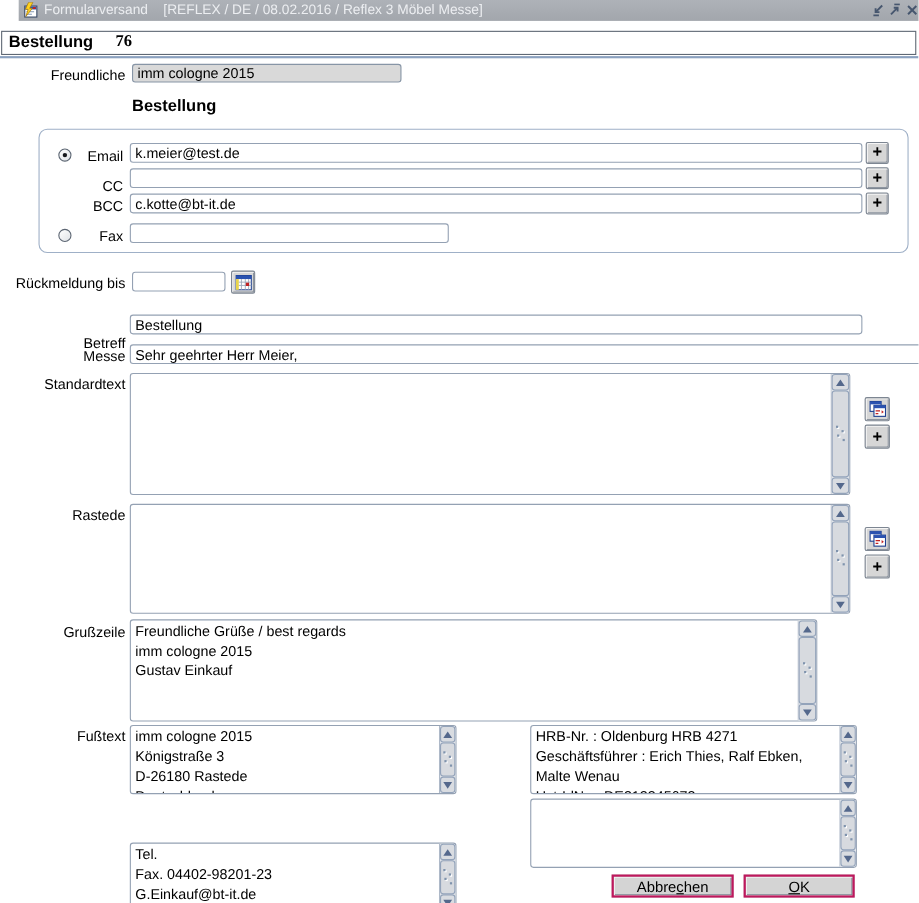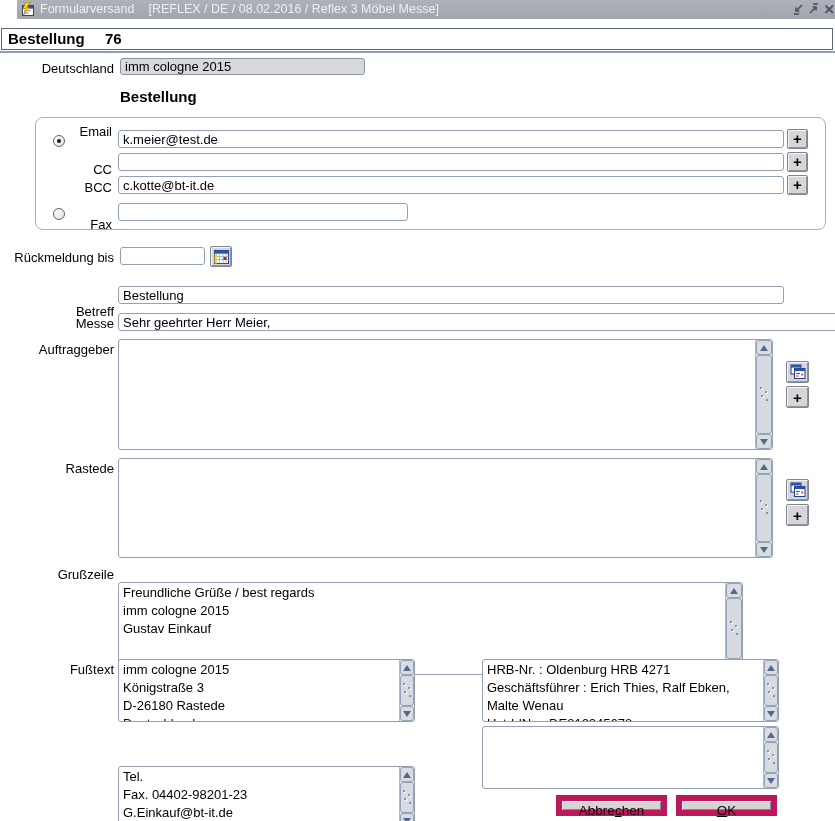--- a/index.html
+++ b/index.html
@@ -14,21 +14,21 @@
   .app-icon { position:absolute; left:3px; top:2px; width:15px; height:15px; }
   .win-title { position:absolute; left:23px; top:0; height:19px; line-height:19px;
     color:#eceef1; font-size:12.5px; white-space:nowrap; }
   .win-title .ctx { margin-left:14px; }
   .winctl { position:absolute; top:3px; width:13px; height:13px; cursor:default; }
   .ctl-min { right:38px; } .ctl-max { right:23px; } .ctl-close { right:7px; }
   
   .headerbox { position:absolute; left:1px; top:28px; width:832px; height:22px;
     border:1px solid #5f6874; background:#fff; }
   .headerbox .t1 { position:absolute; left:6px; top:1px; font-weight:bold; font-size:15px; }
-  .headerbox .t2 { position:absolute; left:103px; top:1px; font-weight:bold; font-size:15px; }
+  .headerbox .t2 { position:absolute; left:103px; top:1px; font-weight:bold; font-size:15px;font-family:Liberation Serif, serif; }
   .hdr-sep { position:absolute; left:0; top:51px; width:835px; height:2px; background:#8ba1bf; }
   
   .lbl { position:absolute; left:4px; width:110px; text-align:right; white-space:nowrap; }
   .glbl { position:absolute; left:40px; width:72px; text-align:right; }
   .inp { position:absolute; height:18px; border:1px solid #94a1b3; border-radius:3px;
     background:#fff; padding:0 4px; font-family:"Liberation Sans",sans-serif;
     font-size:13px; color:#000; outline:none; }
   .inp.dis { background:#d9d9d9; border-color:#8795a6; }
   .radio { position:absolute; width:12px; height:12px; border:1px solid #5b6572;
     border-radius:50%; background:linear-gradient(135deg,#ffffff,#dfe2e6); }
@@ -38,21 +38,21 @@
     border:1px solid #9fb0c7; border-radius:8px; }
   .pbtn { position:absolute; width:21px; height:20px; background:#d6d6d6;
     border:1px solid #7d8692; border-radius:2px; text-align:center;
     font-weight:bold; font-size:15px; line-height:17px;
     box-shadow:inset 1px 1px 0 #f5f5f5, inset -1px -1px 0 #8d95a0; cursor:default; }
   .tbtn { position:absolute; width:23px; height:22px; background:#d6d6d6;
     border:1px solid #7d8692; border-radius:2px;
     box-shadow:inset 1px 1px 0 #f5f5f5, inset -1px -1px 0 #8d95a0;
     display:flex; align-items:center; justify-content:center; cursor:default; }
   .tbtn.plus { font-weight:bold; font-size:15px; }
-  .btn { position:absolute; height:21px; background:#d4d4d4; border:6px solid #be185d;
+  .btn { position:absolute; height:21px; background:#d4d4d4; border:2px solid #be185d;
     box-shadow:inset 1px 1px 0 #f2f2f2, inset -1px -1px 0 #7e8793;
     text-align:center; line-height:19px; font-size:13.5px; cursor:default; }
   .btn u { text-decoration:underline; }
   
   .tawrap { position:absolute; border:1px solid #94a1b3; border-radius:3px; background:#fff; }
   .tawrap textarea { position:absolute; left:0; top:0; width:calc(100% - 18px);
     height:100%; border:none; resize:none; outline:none; overflow:hidden;
     font-family:"Liberation Sans",sans-serif; font-size:13px; line-height:18px;
     padding:1px 4px; background:transparent; }
   .tawrap.small textarea { width:calc(100% - 16px); }
@@ -108,63 +108,63 @@
     </g>
   </svg>
 </div>
 
 <div class="headerbox">
   <span class="t1">Bestellung</span>
   <span class="t2">76</span>
 </div>
 <div class="hdr-sep"></div>
 
-<span class="lbl" style="top:61px">Deutschland</span>
+<span class="lbl" style="top:61px">Freundliche</span>
 <input class="inp dis" style="left: 120px; top: 58px; width: 245px; height: 17px;" readonly="" value="imm cologne 2015">
 
 <div class="sec-head">Bestellung</div>
 
 <div class="groupbox"></div>
 
 <span class="radio sel" style="left:53px; top:135px"></span>
-<span class="glbl" style="top:124px">Email</span>
+<span class="glbl" style="top:134px">Email</span>
 <input class="inp" style="left: 118px; top: 130px; width: 666px;" value="k.meier@test.de">
 <div class="pbtn" style="left:787px; top:129px">+</div>
 
 <span class="glbl" style="top:162px">CC</span>
 <input class="inp" style="left: 118px; top: 153px; width: 666px;" value="">
 <div class="pbtn" style="left:787px; top:152px">+</div>
 
 <span class="glbl" style="top:180px">BCC</span>
 <input class="inp" style="left: 118px; top: 176px; width: 666px;" value="c.kotte@bt-it.de">
 <div class="pbtn" style="left:787px; top:175px">+</div>
 
 <span class="radio" style="left:53px; top:208px"></span>
-<span class="glbl" style="top:217px">Fax</span>
+<span class="glbl" style="top:207px">Fax</span>
 <input class="inp" style="left: 118px; top: 203px; width: 290px;" value="">
 
 <span class="lbl" style="top:250px">Rückmeldung bis</span>
 <input class="inp" style="left: 120px; top: 247px; width: 85px;" value="">
 <div class="tbtn" style="left:210px; top:246px; width:22px; height:21px">
   <svg width="15" height="14" viewBox="0 0 15 14">
     <rect x="0.5" y="0.5" width="14" height="13" fill="#fff" stroke="#1d3f8f"></rect>
     <rect x="0.5" y="0.5" width="14" height="3.2" fill="#2a52b0"></rect>
     <rect x="0.5" y="3.7" width="2.6" height="9.8" fill="#e8d44c"></rect>
     <path d="M5.5,3.7 V13.5 M9,3.7 V13.5 M12,3.7 V13.5 M3.1,6.5 H14.5 M3.1,9.5 H14.5" stroke="#9aa7b8" stroke-width="0.8" fill="none"></path>
     <rect x="9.5" y="7" width="3" height="3" fill="#c22222"></rect>
   </svg>
 </div>
 
 <span class="lbl" style="top:304px">Betreff</span>
 <input class="inp" style="left: 118px; top: 286px; width: 666px;" value="Bestellung">
 
 <span class="lbl" style="top:316px">Messe</span>
 <input class="inp" style="left: 118px; top: 313px; width: 755px;" value="Sehr geehrter Herr Meier,">
 
-<span class="lbl" style="top:342px">Auftraggeber</span>
+<span class="lbl" style="top:342px">Standardtext</span>
 <div class="tawrap" style="left:118px; top:339px; width:655px; height:111px">
   <textarea style=""></textarea>
   <div class="vscroll">
       <div class="sb-btn">
         <i class="tri up"></i>
       </div>
       <div class="sb-track">
         <div class="sb-thumb">
           <i class="grip"></i>
         </div>
@@ -209,21 +209,21 @@
     <rect x="1" y="1" width="10" height="2.6" fill="#2a52b0"></rect>
     <rect x="4.5" y="4.5" width="10.5" height="10" fill="#fff" stroke="#1d3f8f"></rect>
     <rect x="4.5" y="4.5" width="10.5" height="2.6" fill="#2a52b0"></rect>
     <path d="M6,9.5 h4 M6,12 h2.5" stroke="#c22222" stroke-width="1.2"></path>
     <polygon points="11.5,9 13.5,10.5 11.5,12" fill="#c22222"></polygon>
   </svg>
 </div>
 <div class="tbtn plus" style="left:786px; top:504px">+</div>
 
 <span class="lbl" style="top:567px">Grußzeile</span>
-<div class="tawrap" style="left:118px; top:582px; width:625px; height:93px">
+<div class="tawrap" style="left:118px; top:563px; width:625px; height:93px">
   <textarea style="">Freundliche Grüße / best regards
 imm cologne 2015
 Gustav Einkauf</textarea>
   <div class="vscroll">
       <div class="sb-btn">
         <i class="tri up"></i>
       </div>
       <div class="sb-track">
         <div class="sb-thumb">
           <i class="grip"></i>

